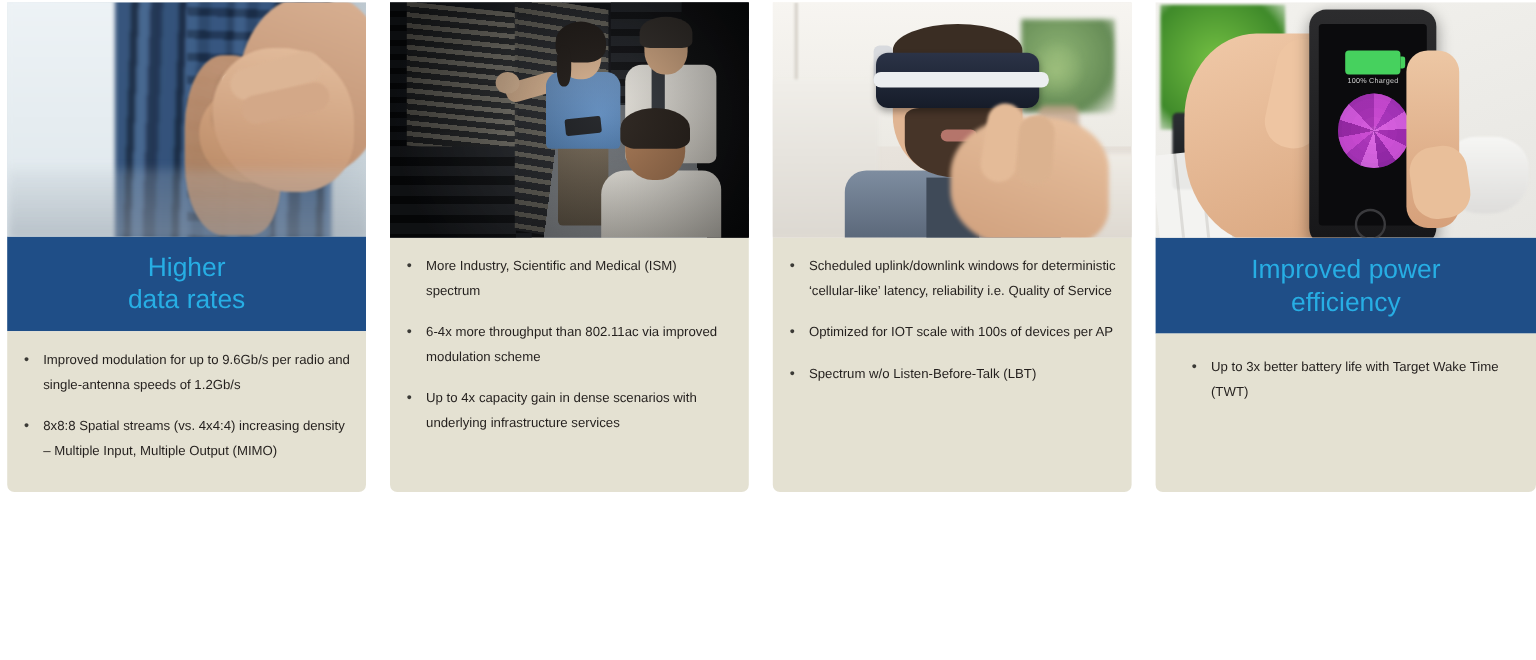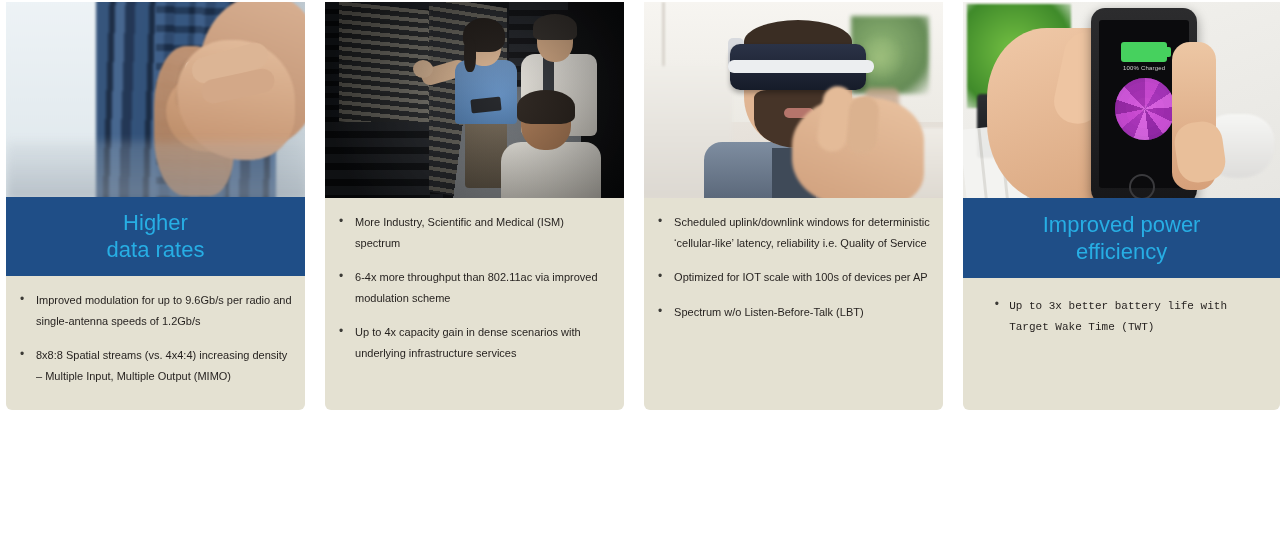--- a/index.html
+++ b/index.html
@@ -161,21 +161,21 @@
     margin-bottom:14px;
     color:#231f1d;
     font-size:11px;
     line-height:20.5px;
   }
   ul.bullets li:before{
     content:"\2022";
     position:absolute;left:4px;top:-1px;
     font-size:12px;color:#3b3a36;
   }
-  .card.last .body-panel{padding-left:26px;padding-top:18px;font-family:Liberation Mono, monospace;}
+  .card.last .body-panel{padding-left:26px;padding-top:18px;}
 </style>
 </head>
 <body>
 
 <div class="board">
 
   <div class="card">
     <div class="photo p1">
       <div class="blur-left"></div>
       <div class="shirt"></div>

